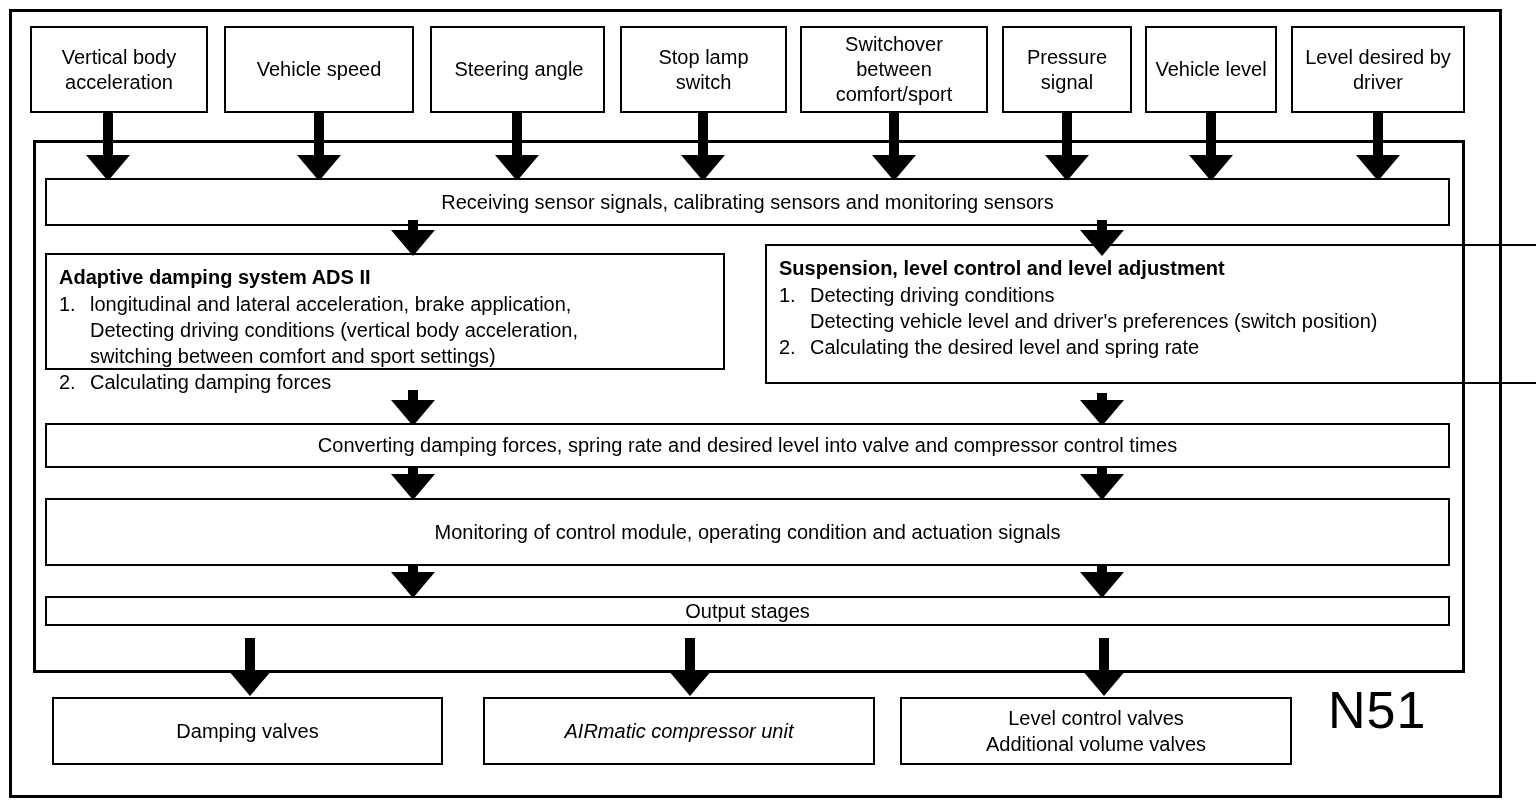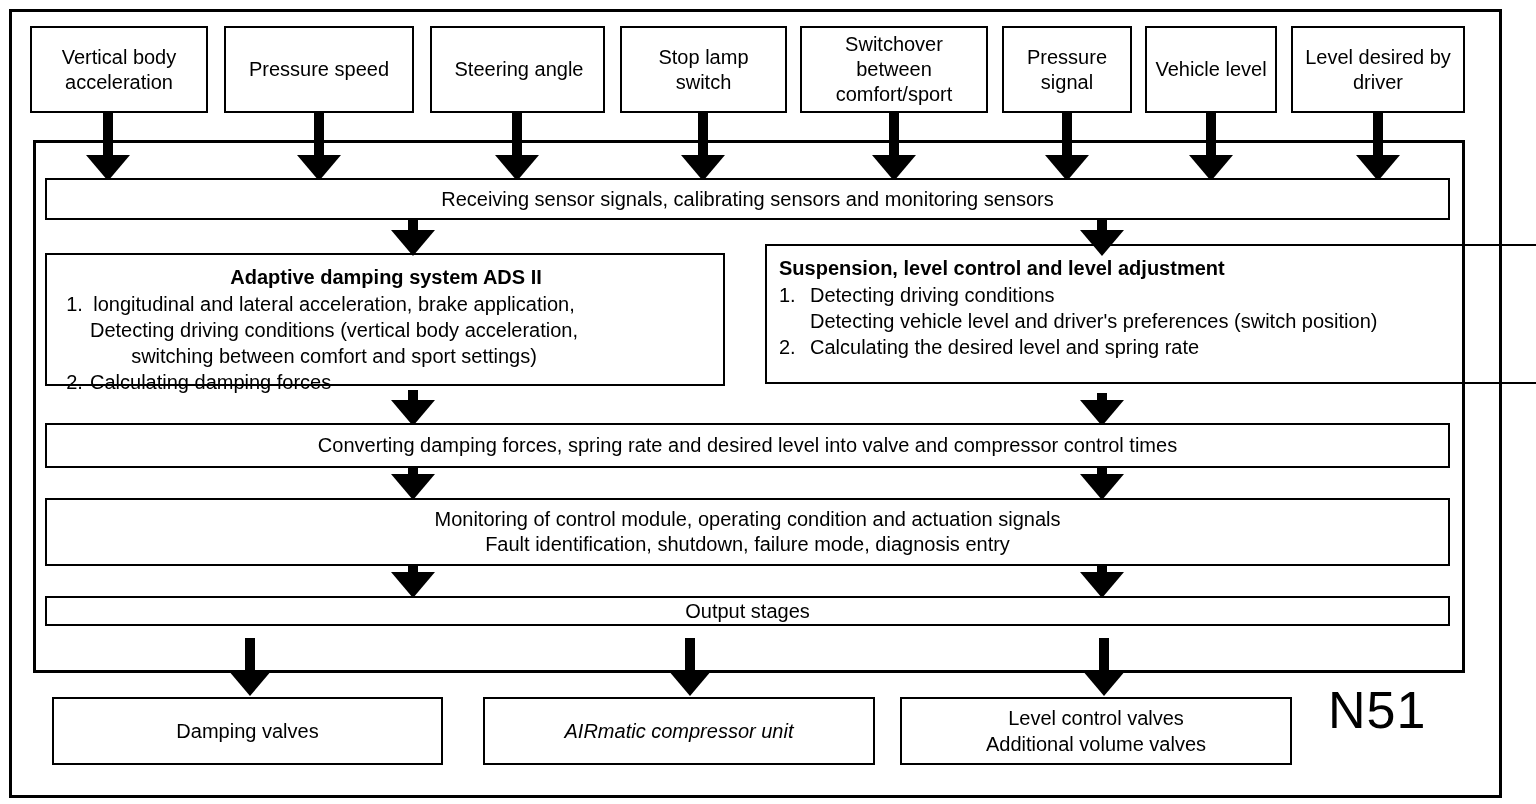--- a/index.html
+++ b/index.html
@@ -71,21 +71,21 @@
 </style>
 </head>
 <body>
 
 <div class="frame"></div>
 
 <div class="box topbox" style="left:30px;width:178px;">
     <span>Vertical body acceleration</span>
   </div>
 <div class="box topbox" style="left:224px;width:190px;">
-    <span>Pressure speed</span>
+    <span>Vehicle speed</span>
   </div>
 <div class="box topbox" style="left:430px;width:175px;padding-left:11px;">
     <span>Steering angle</span>
   </div>
 <div class="box topbox" style="left:620px;width:167px;">
     <span>Stop lamp switch</span>
   </div>
 <div class="box topbox" style="left:800px;width:188px;">
     <span>Switchover between comfort/sport</span>
   </div>
@@ -127,34 +127,34 @@
     <div class="stem" style="height:44px;"></div>
     <div class="head"></div>
   </div>
 <div class="arrow" style="left:1356px;top:113px;height:68px;">
     <div class="stem" style="height:44px;"></div>
     <div class="head"></div>
   </div>
 
 <div class="container-box"></div>
 
-<div class="box bar" style="top:178px;height:42px;">
+<div class="box bar" style="top:178px;height:48px;">
   <span>Receiving sensor signals, calibrating sensors and monitoring sensors</span>
 </div>
 
 <div class="arrow" style="left:391px;top:220px;height:36px;">
     <div class="stem" style="height:12px;"></div>
     <div class="head"></div>
   </div>
 <div class="arrow" style="left:1080px;top:220px;height:36px;">
     <div class="stem" style="height:12px;"></div>
     <div class="head"></div>
   </div>
 
-<div class="box panel" style="left:45px;top:253px;width:680px;height:133px;text-align:center;">
+<div class="box panel" style="left:45px;top:253px;width:680px;height:117px;">
   <div class="title">Adaptive damping system ADS II</div>
   <div class="li">
     <span class="num">1.</span>
     <span class="txt">
       <div>longitudinal and lateral acceleration, brake application,</div>
       <div>Detecting driving conditions (vertical body acceleration,</div>
       <div>switching between comfort and sport settings)</div>
     </span>
   </div>
   <div class="li">
@@ -195,21 +195,20 @@
     <div class="stem" style="height:8px;"></div>
     <div class="head"></div>
   </div>
 <div class="arrow" style="left:1080px;top:468px;height:32px;">
     <div class="stem" style="height:8px;"></div>
     <div class="head"></div>
   </div>
 
 <div class="box bar" style="top:498px;height:68px;">
   <div>Monitoring of control module, operating condition and actuation signals</div>
-  <div>Fault identification, shutdown, failure mode, diagnosis entry</div>
 </div>
 
 <div class="arrow" style="left:391px;top:566px;height:32px;">
     <div class="stem" style="height:8px;"></div>
     <div class="head"></div>
   </div>
 <div class="arrow" style="left:1080px;top:566px;height:32px;">
     <div class="stem" style="height:8px;"></div>
     <div class="head"></div>
   </div>

